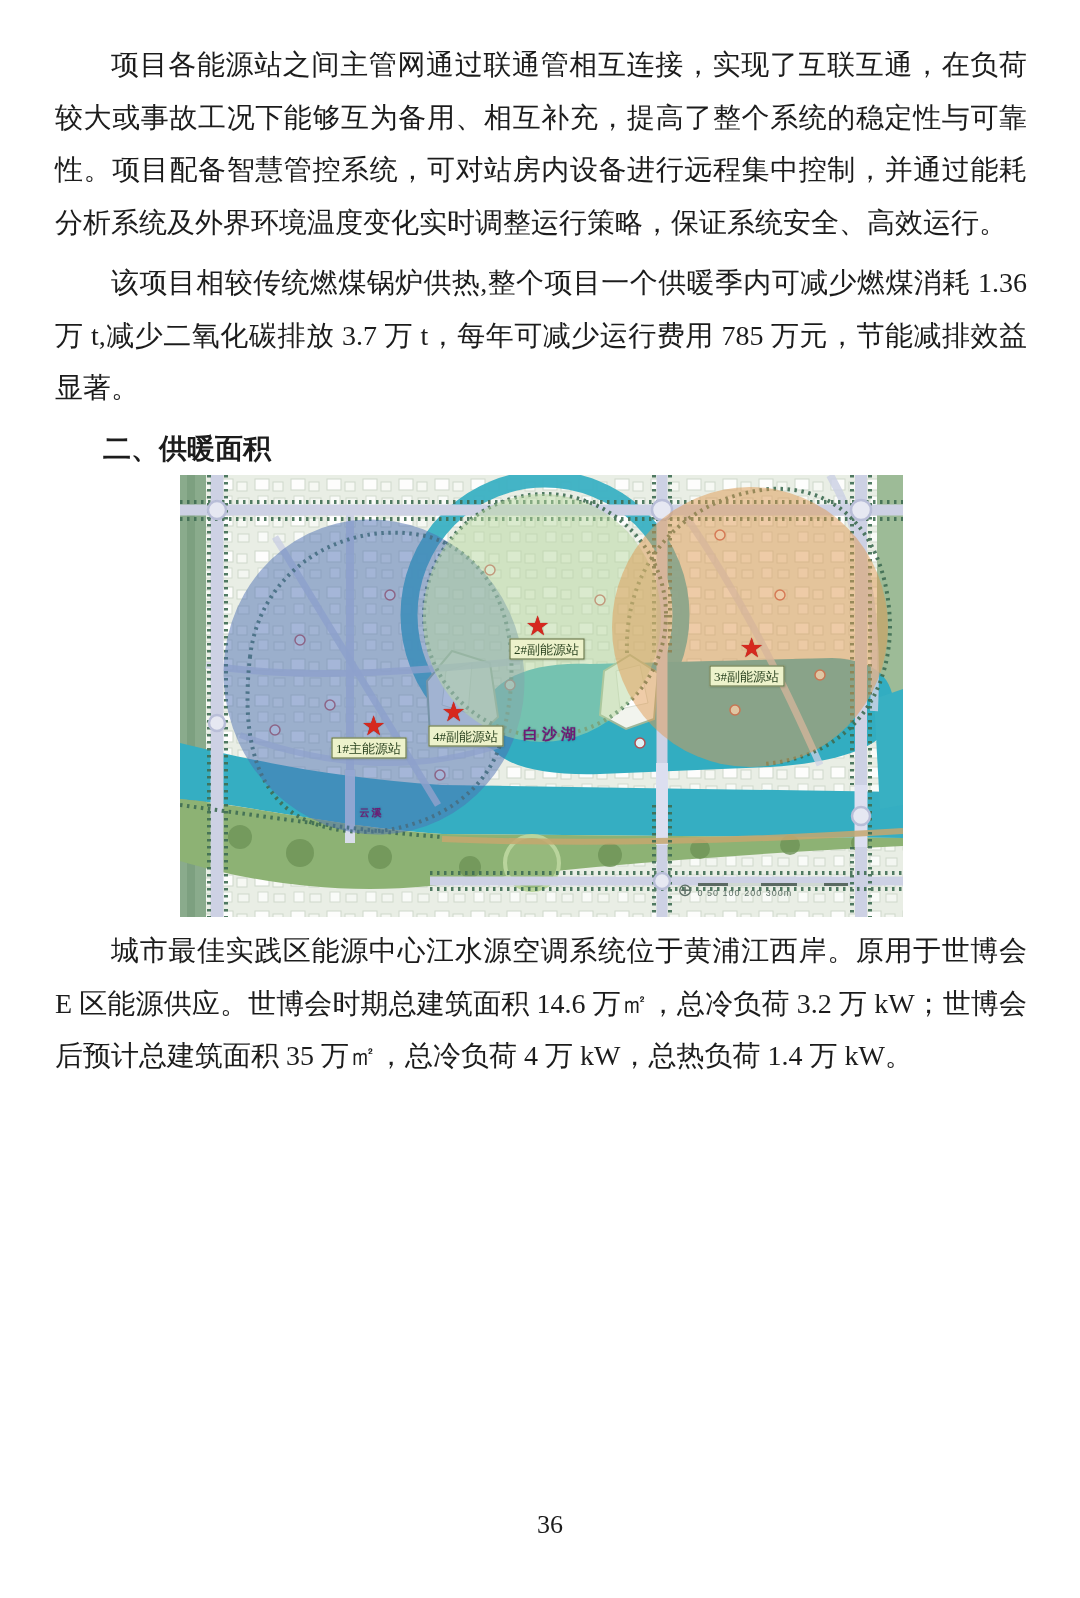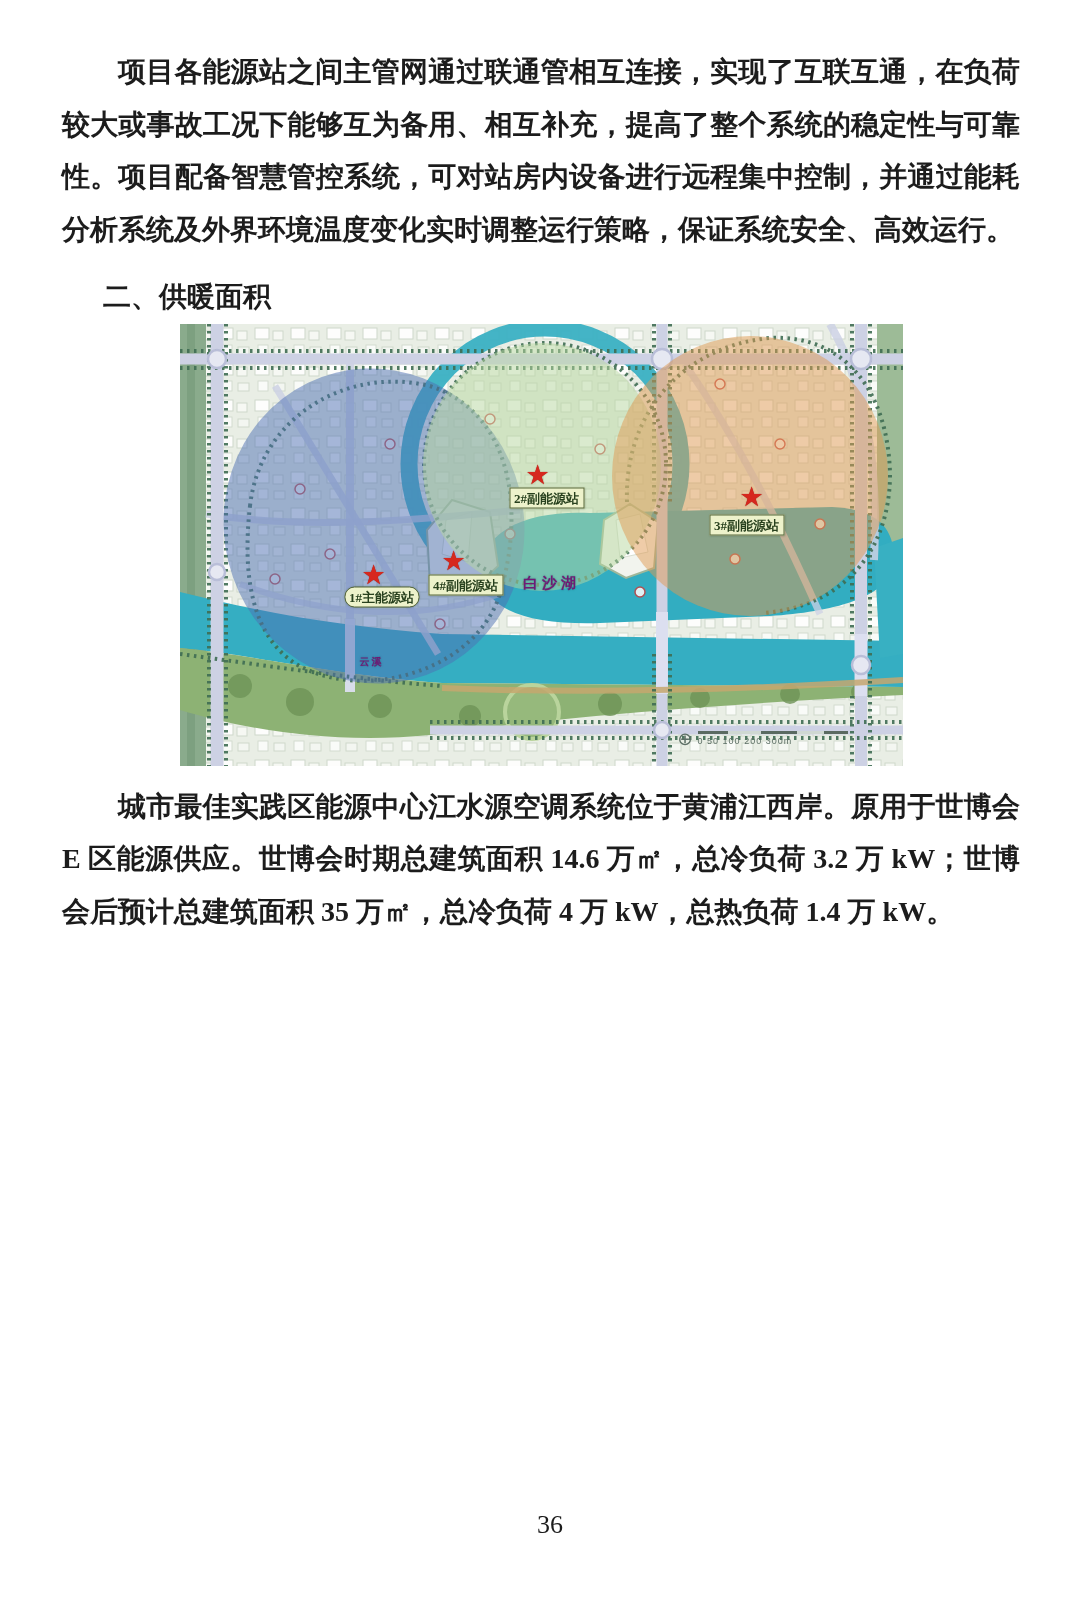--- a/index.html
+++ b/index.html
@@ -9,21 +9,21 @@
     width: 1080px;
     height: 1598px;
     background: #ffffff;
     color: #1c1c1c;
     font-family: "Liberation Serif", "DejaVu Serif", serif;
     font-size: 28px;
     line-height: 52.5px;
     overflow: hidden;
   }
   .content { padding: 31px 45px 0 47px; }
-  p.body { margin: 15px; text-indent: 2em; text-align: justify; font-weight: bold; }
+  p.body { margin: 8px; text-indent: 2em; text-align: justify; }
   .heading { margin: 0; text-indent: 2em; font-weight: bold; }
   .caption { margin: 0; text-align: center; font-weight: bold; text-indent: 0; }
   .pageno {
     position: absolute; left: 0; right: 0; top: 1505px;
     text-align: center; font-size: 26px; line-height: 40px; padding-left: 20px;
   }
   .figure {
     position: relative;
     width: 723px; height: 442px;
     margin: 0 auto;
@@ -31,21 +31,21 @@
   .figure svg { display:block; width:723px; height:442px; }
   .star {
     position: absolute; transform: translate(-50%,-55%);
     color: #d6281e; font-size: 27px; line-height: 1;
     text-shadow: 0 0 1px #8c1610;
     font-family: "DejaVu Sans", sans-serif;
   }
   .map-label {
     position: absolute; transform: translate(-50%,-50%);
     background: #edf2cb; border: 1px solid #55663a;
-    color: #27401d; font-weight: bold;
+    color: #27401d; font-weight: normal;
     font-size: 13px; line-height: 17px; padding: 1px 4px;
     white-space: nowrap; box-shadow: 0 0 2px rgba(40,60,30,.35);
   }
   .water-label {
     position: absolute; transform: translate(-50%,-50%);
     color: #701a75; font-weight: bold; letter-spacing: 4px;
     font-size: 15px; line-height: 1; white-space: nowrap;
     text-shadow: 0 0 2px rgba(15,90,100,.6);
   }
   .water-label.small { font-size: 10px; letter-spacing: 2px; }
@@ -65,20 +65,21 @@
     font-family: "Liberation Sans", sans-serif; letter-spacing: 1px;
   }
 </style>
 </head>
 <body>
 
 <div class="page">
   <div class="content">
 
     <p class="body">项目各能源站之间主管网通过联通管相互连接，实现了互联互通，在负荷较大或事故工况下能够互为备用、相互补充，提高了整个系统的稳定性与可靠性。项目配备智慧管控系统，可对站房内设备进行远程集中控制，并通过能耗分析系统及外界环境温度变化实时调整运行策略，保证系统安全、高效运行。</p>
+    <p class="body">该项目相较传统燃煤锅炉供热,整个项目一个供暖季内可减少燃煤消耗 1.36 万 t,减少二氧化碳排放 3.7 万 t，每年可减少运行费用 785 万元，节能减排效益显著。</p>
     <div class="heading">二、供暖面积</div>
 
     <div class="figure">
       <svg viewBox="0 0 723 442" xmlns="http://www.w3.org/2000/svg">
         <defs>
           <pattern id="blk" width="36" height="36" patternUnits="userSpaceOnUse">
             <rect width="36" height="36" fill="none"></rect>
             <rect x="3" y="4" width="14" height="11" fill="#ffffff" stroke="#ccd6c8" stroke-width="1"></rect>
             <rect x="21" y="7" width="10" height="9" fill="#f7f9f5" stroke="#ccd6c8" stroke-width="1"></rect>
             <rect x="6" y="21" width="10" height="10" fill="#fbfcfa" stroke="#d2dace" stroke-width="1"></rect>
@@ -192,21 +193,21 @@
           <ellipse cx="362" cy="143" rx="119" ry="124" fill="#b7d8a0" opacity="0.5"></ellipse>
           <ellipse cx="570" cy="152" rx="138" ry="140" fill="#e09a52" opacity="0.5"></ellipse>
         </g>
       </svg>
 
       <span class="star" style="left:194px; top:252px;">★</span>
       <span class="star" style="left:358px; top:152px;">★</span>
       <span class="star" style="left:572px; top:174px;">★</span>
       <span class="star" style="left:274px; top:238px;">★</span>
 
-      <div class="map-label" style="left:202px; top:273px;border-radius:10px;">1#主能源站</div>
+      <div class="map-label" style="left:189px; top:273px;">1#主能源站</div>
       <div class="map-label" style="left:367px; top:174px;">2#副能源站</div>
       <div class="map-label" style="left:567px; top:201px;">3#副能源站</div>
       <div class="map-label" style="left:286px; top:261px;">4#副能源站</div>
 
       <div class="water-label" style="left:372px; top:259px;">白沙湖</div>
       <div class="water-label small" style="left:192px; top:338px;">云溪</div>
 
       <div class="scalebar">
         <span class="compass">⊕</span>
         <div class="scale-col">

